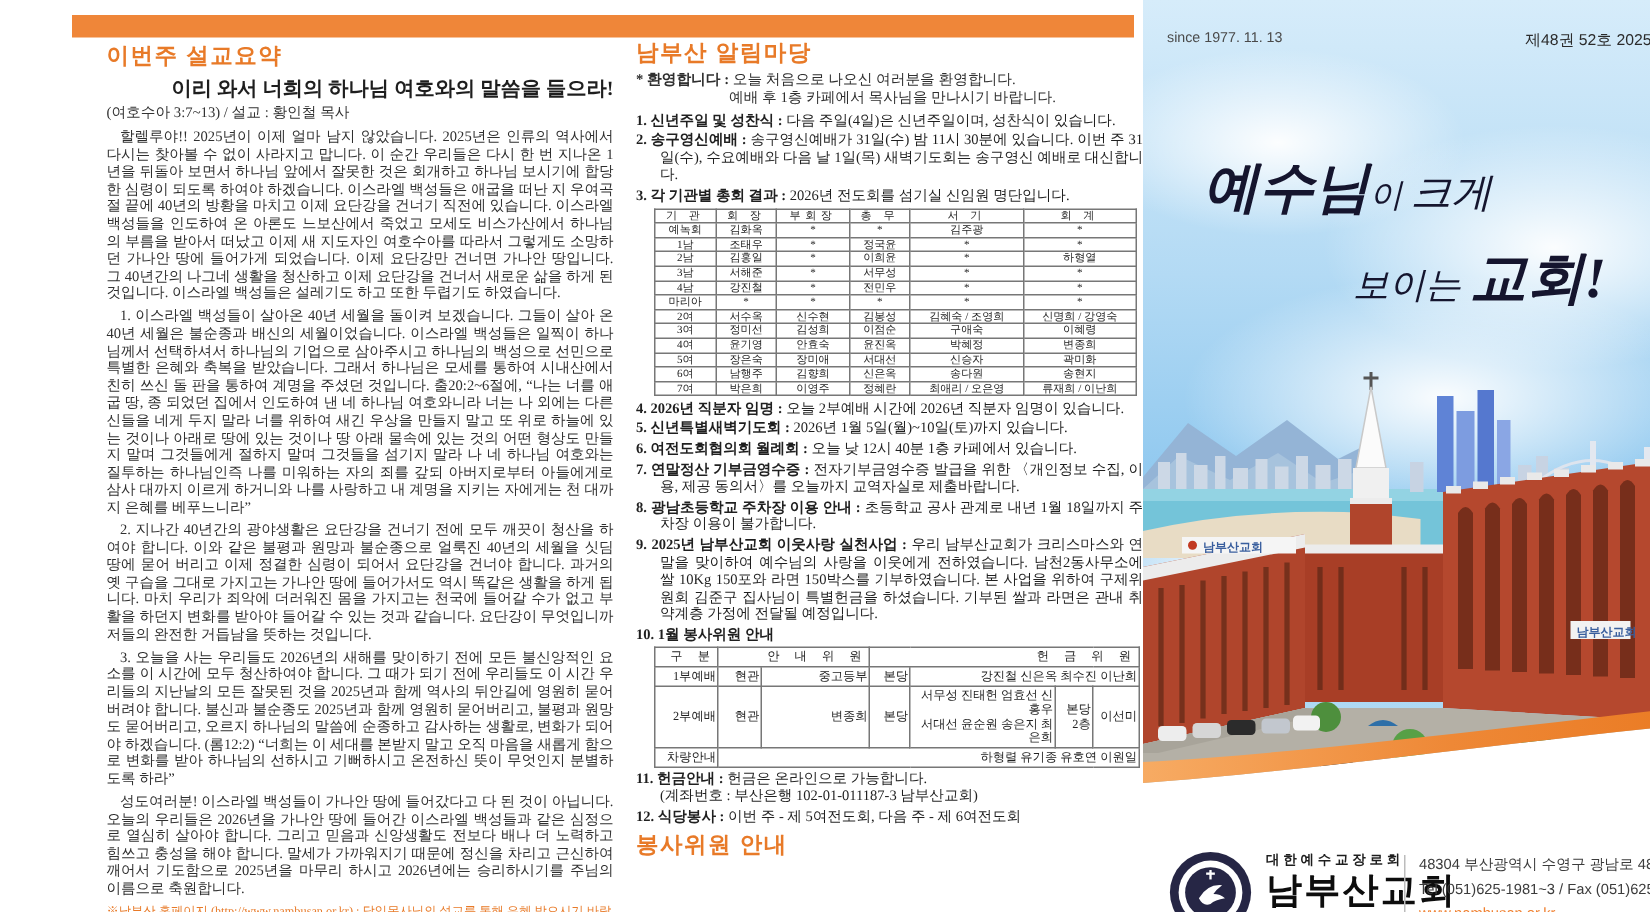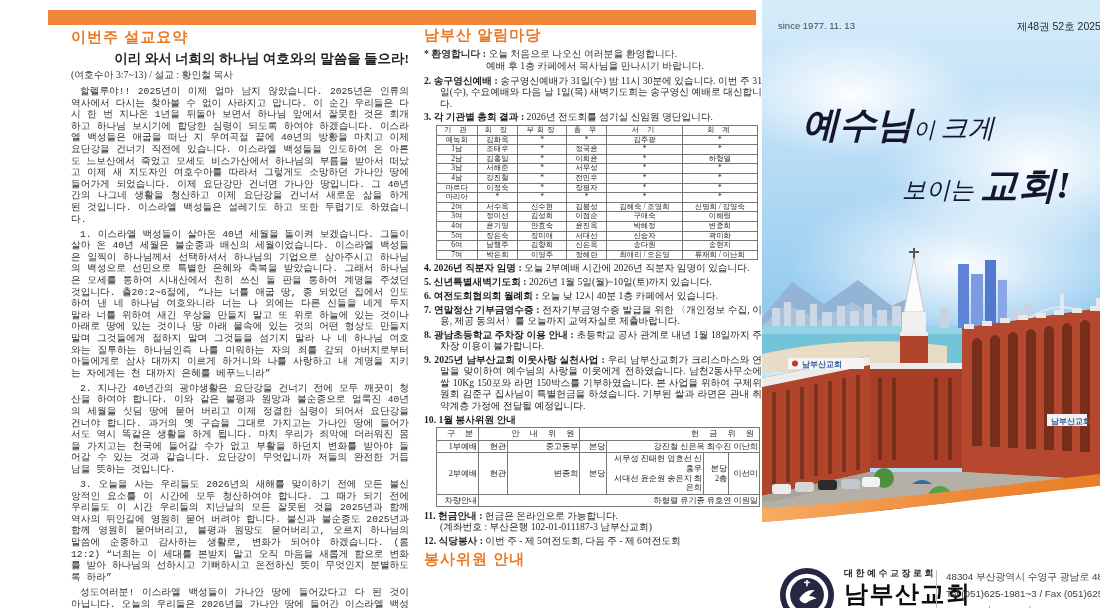--- a/index.html
+++ b/index.html
@@ -8,21 +8,21 @@
   .topbar{position:absolute;left:12px;top:10px;width:708px;height:15px;background:#EF8639;}
 
   
   .col-left{position:absolute;left:35px;top:28px;width:338px;}
   .col-mid{position:absolute;left:388px;top:26px;width:338px;}
 
   h2.sec{margin:0 0 3px 0;font-family:"Liberation Sans","DejaVu Sans",sans-serif;
          font-size:15px;font-weight:bold;color:#E87A28;letter-spacing:1px;}
   .sermon-title{text-align:right;font-size:13.5px;font-weight:bold;color:#1e1e1e;margin:2px 0 1px;}
   .sermon-sub{font-size:9.8px;color:#333;margin-bottom:4px;}
-  p.para{margin:0 0 3.5px 0;font-size:9.7px;line-height:11.6px;text-align:justify;text-indent:9px;font-family:Liberation Mono, monospace;}
+  p.para{margin:0 0 3.5px 0;font-size:9.7px;line-height:11.6px;text-align:justify;text-indent:9px;}
   .note{font-size:8.2px;color:#E87A28;margin:2px 0 4px;}
 
   
   .welcome{font-size:9.8px;line-height:11.8px;margin:1px 0 3px;}
   .welcome .lab{font-weight:bold;}
   .welcome .l2{padding-left:62px;}
   .aitem{font-size:9.7px;line-height:11.5px;margin:2.2px 0;padding-left:16px;text-indent:-16px;
          text-align:justify;color:#1f1f1f;}
   .aitem .no,.aitem .lab{font-weight:bold;}
   table.orgtable{border-collapse:collapse;margin:2px 0 2px 12px;width:322px;
@@ -90,20 +90,21 @@
 
   </div>
 
   <div class="col-mid">
     <h2 class="sec">남부산 알림마당</h2>
     <div class="welcome">
       <span class="lab">* 환영합니다 : </span><span>오늘 처음으로 나오신 여러분을 환영합니다.</span>
       <div class="l2">예배 후 1층 카페에서 목사님을 만나시기 바랍니다.</div>
     </div>
 
+    <div class="aitem"><span class="no">1. </span><span class="lab">신년주일 및 성찬식 : </span><span>다음 주일(4일)은 신년주일이며, 성찬식이 있습니다.</span></div>
     <div class="aitem"><span class="no">2. </span><span class="lab">송구영신예배 : </span><span>송구영신예배가 31일(수) 밤 11시 30분에 있습니다. 이번 주 31일(수), 수요예배와 다음 날 1일(목) 새벽기도회는 송구영신 예배로 대신합니다.</span></div>
     <div class="aitem"><span class="no">3. </span><span class="lab">각 기관별 총회 결과 : </span><span>2026년 전도회를 섬기실 신임원 명단입니다.</span></div>
 
     <table class="orgtable">
         <tbody>
           <tr>
             <th>기 관</th>
             <th>회 장</th>
             <th>부회장</th>
             <th>총 무</th>
@@ -140,28 +141,20 @@
             <td>*</td>
             <td>서무성</td>
             <td>*</td>
             <td>*</td>
           </tr>
           <tr>
             <td>4남</td>
             <td>강진철</td>
             <td>*</td>
             <td>전민우</td>
-            <td>*</td>
-            <td>*</td>
-          </tr>
-          <tr>
-            <td>마르다</td>
-            <td>이정숙</td>
-            <td>*</td>
-            <td>장평자</td>
             <td>*</td>
             <td>*</td>
           </tr>
           <tr>
             <td>마리아</td>
             <td>*</td>
             <td>*</td>
             <td>*</td>
             <td>*</td>
             <td>*</td>

